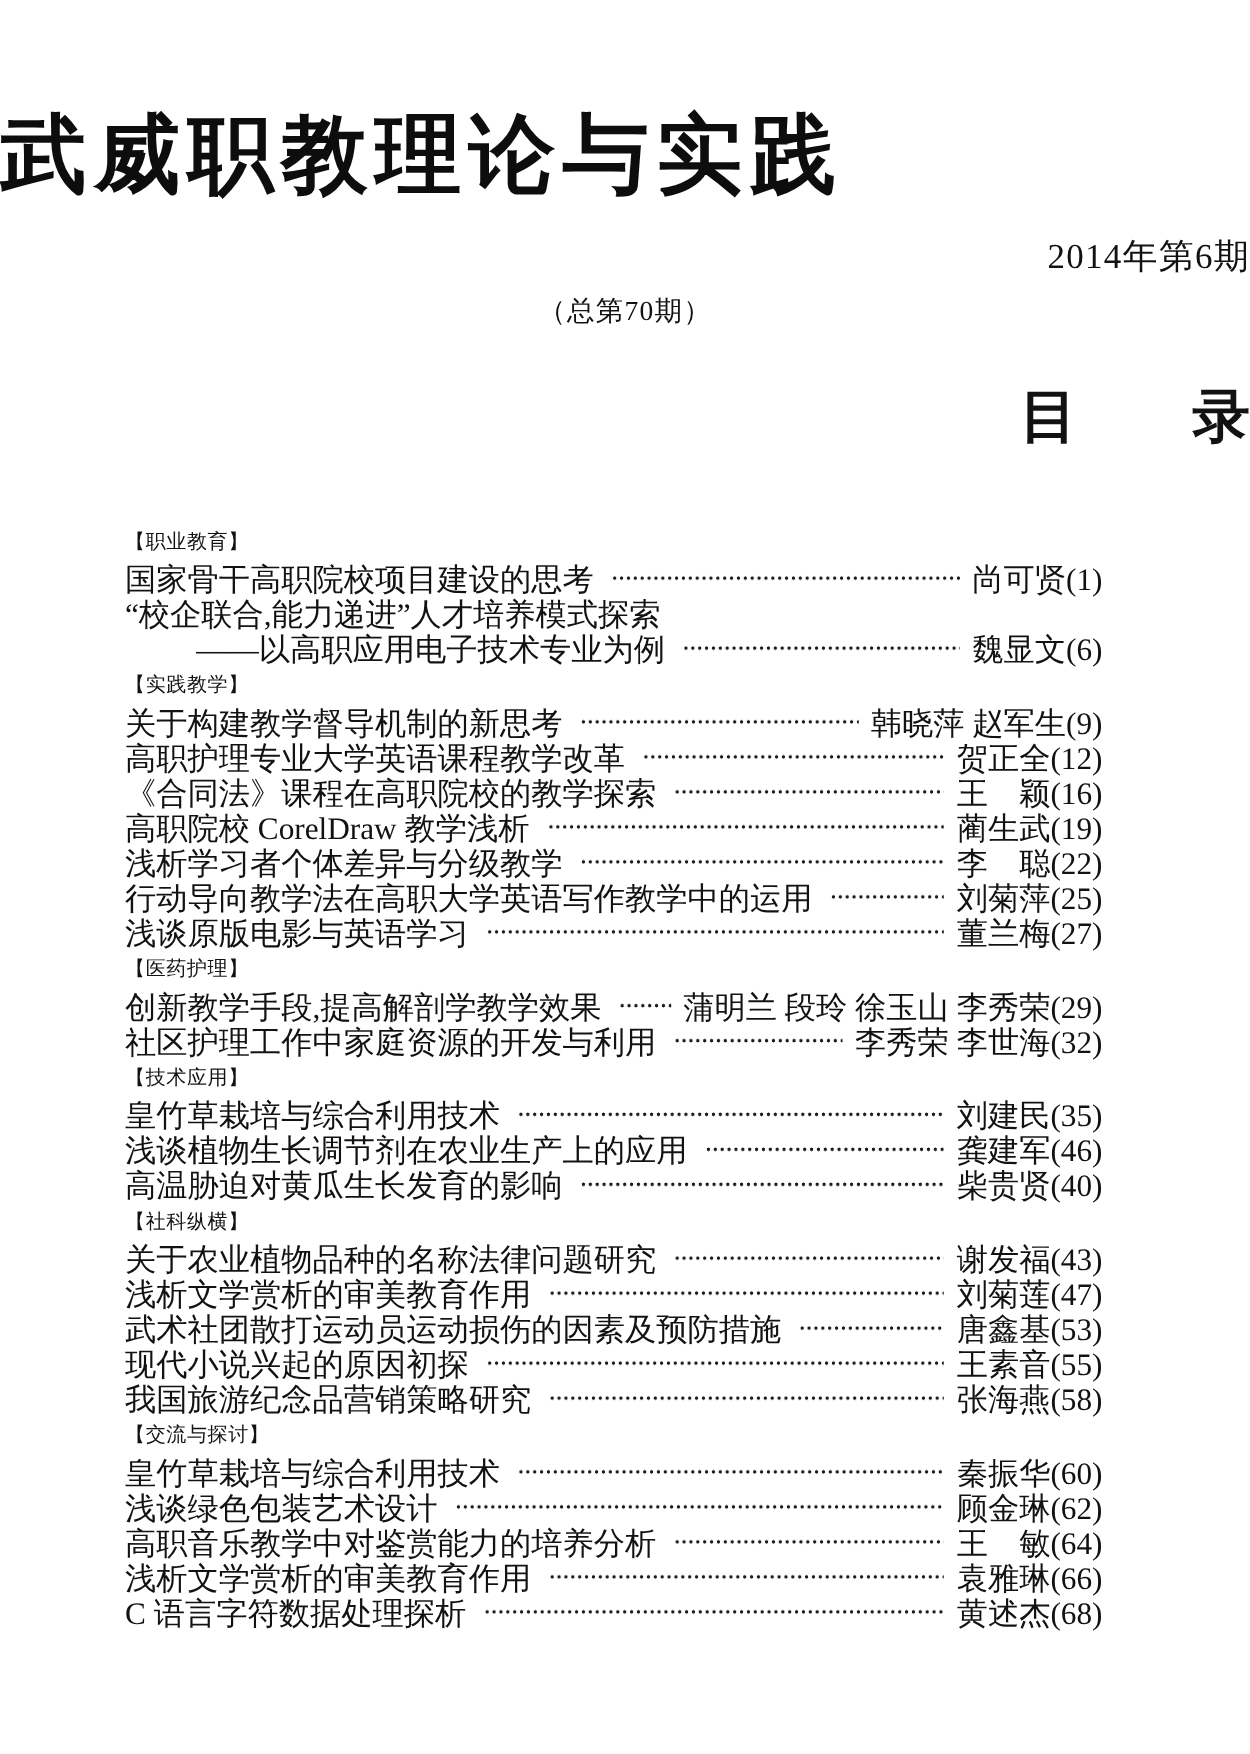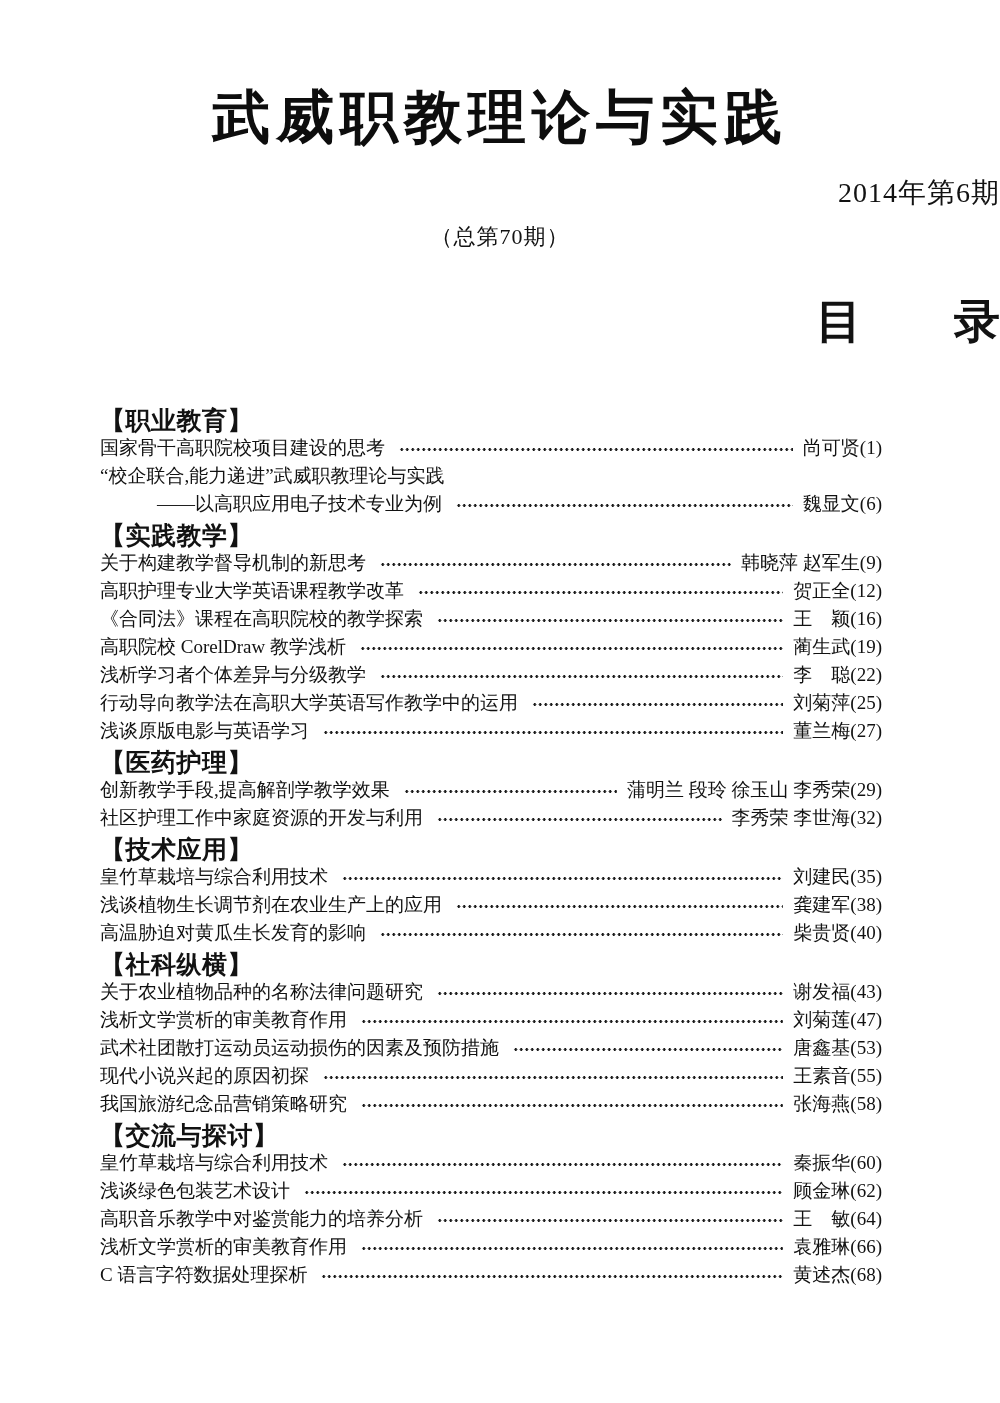--- a/index.html
+++ b/index.html
@@ -3,35 +3,35 @@
 <meta charset="utf-8">
 <style>
   html,body{margin:0;padding:0;}
   body{
     width:1000px;height:1403px;background:#ffffff;color:#121212;
     font-family:"Liberation Serif","DejaVu Serif",serif;
     -webkit-font-smoothing:antialiased;
   }
   .page{padding-top:85px;}
   .jtitle{
-    text-align:center;font-size:58px;font-weight:bold;
+    font-size:69px;font-weight:bold;
     letter-spacing:6px;line-height:1.15;color:#0d0d0d;
   }
   .issue{text-align:right;font-size:28px;margin-top:22px;letter-spacing:1px;}
   .volume{text-align:center;font-size:22px;margin-top:10px;letter-spacing:1px;}
   .toc-title{
     text-align:right;font-size:46px;font-weight:bold;margin-top:44px;line-height:1.15;
   }
   .toc{width:782px;margin:58px 0 0 100px;}
   .row{
-    display:flex;align-items:baseline;height:28px;font-size:19px;
+    display:flex;align-items:baseline;height:28px;font-size:25px;
     white-space:nowrap;
   }
   .section-label{
-    font-weight:bold;font-size:25px;height:28px;display:flex;align-items:center;
+    font-weight:normal;font-size:16px;height:28px;display:flex;align-items:center;
     margin-top:3px;letter-spacing:0.5px;
   }
   .etitle{flex:0 0 auto;}
   .leader{
     flex:1 1 auto;align-self:center;height:5px;margin:2px 10px 0 14px;
     background-image:radial-gradient(circle at center,#1b1b1b 1.25px,rgba(0,0,0,0) 1.6px);
     background-size:5.5px 5px;background-repeat:repeat-x;background-position:left center;
   }
   .row.noleader .etitle{flex:1 1 auto;}
   .row.indent{padding-left:57px;}
@@ -48,21 +48,21 @@
   <div class="toc-title">目　　录</div>
   <div class="toc">
       <div class="section-label">【职业教育】</div>
       <div class="row">
         <span class="etitle">国家骨干高职院校项目建设的思考</span>
         <span class="leader"></span>
         <span class="authors">尚可贤</span>
         <span class="pagenum">(1)</span>
       </div>
       <div class="row noleader">
-        <span class="etitle">“校企联合,能力递进”武威职教理论与实践</span>
+        <span class="etitle">“校企联合,能力递进”人才培养模式探索</span>
       </div>
       <div class="row indent">
         <span class="etitle">——以高职应用电子技术专业为例</span>
         <span class="leader"></span>
         <span class="authors">魏显文</span>
         <span class="pagenum">(6)</span>
       </div>
       <div class="section-label">【实践教学】</div>
       <div class="row">
         <span class="etitle">关于构建教学督导机制的新思考</span>
@@ -123,21 +123,21 @@
       <div class="row">
         <span class="etitle">皇竹草栽培与综合利用技术</span>
         <span class="leader"></span>
         <span class="authors">刘建民</span>
         <span class="pagenum">(35)</span>
       </div>
       <div class="row">
         <span class="etitle">浅谈植物生长调节剂在农业生产上的应用</span>
         <span class="leader"></span>
         <span class="authors">龚建军</span>
-        <span class="pagenum">(38)</span>
+        <span class="pagenum">(46)</span>
       </div>
       <div class="row">
         <span class="etitle">高温胁迫对黄瓜生长发育的影响</span>
         <span class="leader"></span>
         <span class="authors">柴贵贤</span>
         <span class="pagenum">(40)</span>
       </div>
       <div class="section-label">【社科纵横】</div>
       <div class="row">
         <span class="etitle">关于农业植物品种的名称法律问题研究</span>

